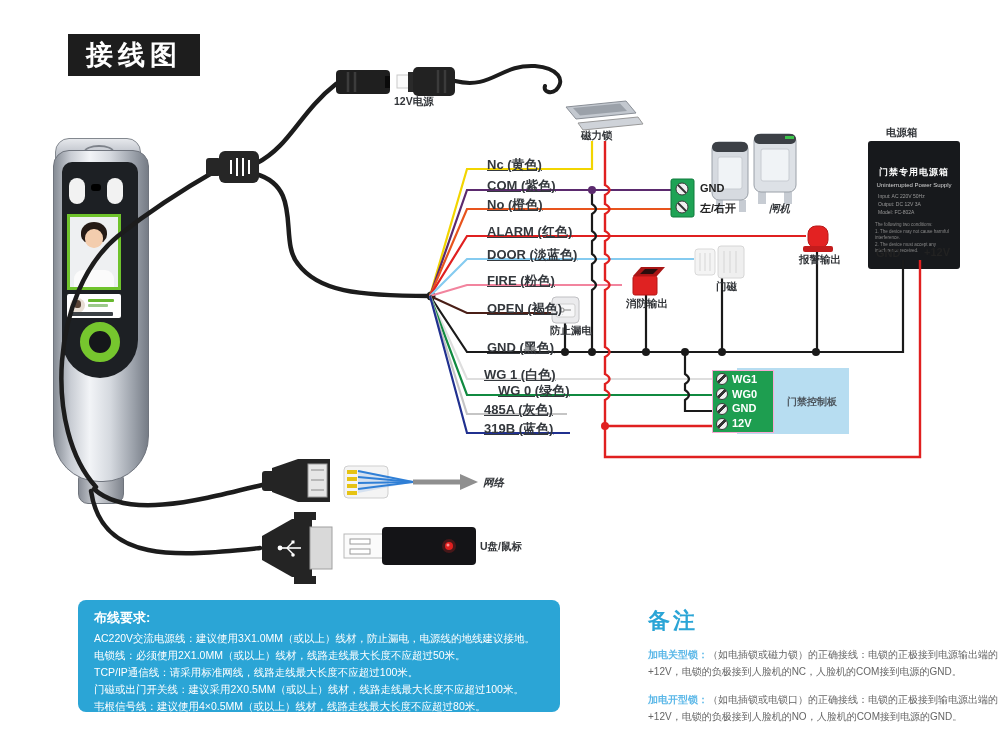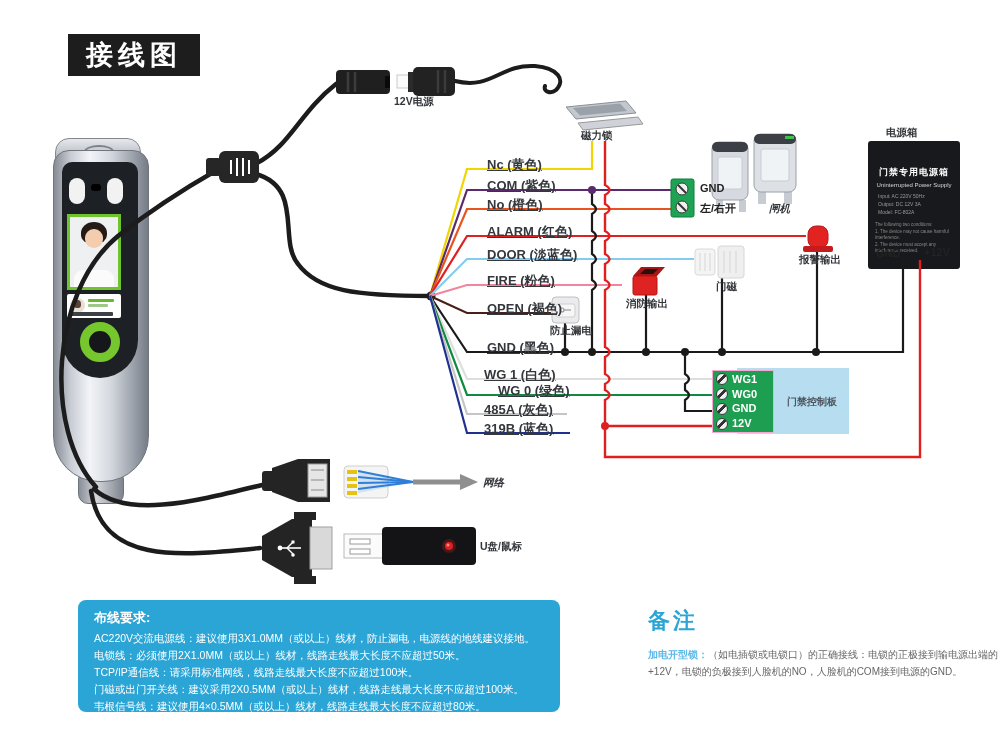--- a/index.html
+++ b/index.html
@@ -345,16 +345,17 @@
     <div class="req-title">布线要求:</div>
     <div class="req-line">AC220V交流电源线：建议使用3X1.0MM（或以上）线材，防止漏电，电源线的地线建议接地。</div>
     <div class="req-line">电锁线：必须使用2X1.0MM（或以上）线材，线路走线最大长度不应超过50米。</div>
     <div class="req-line">TCP/IP通信线：请采用标准网线，线路走线最大长度不应超过100米。</div>
     <div class="req-line">门磁或出门开关线：建议采用2X0.5MM（或以上）线材，线路走线最大长度不应超过100米。</div>
     <div class="req-line">韦根信号线：建议使用4×0.5MM（或以上）线材，线路走线最大长度不应超过80米。</div>
   </div>
 
   <div class="abs notes">
     <div class="notes-title">备注</div>
+    <div class="note-item"><span class="note-label">加电关型锁：</span><span>（如电插锁或磁力锁）的正确接线：电锁的正极接到电源输出端的+12V，电锁的负极接到人脸机的NC，人脸机的COM接到电源的GND。</span></div>
     <div class="note-item"><span class="note-label">加电开型锁：</span><span>（如电插锁或电锁口）的正确接线：电锁的正极接到输电源出端的+12V，电锁的负极接到人脸机的NO，人脸机的COM接到电源的GND。</span></div>
   </div>
 
 </div>
 
 </body></html>

